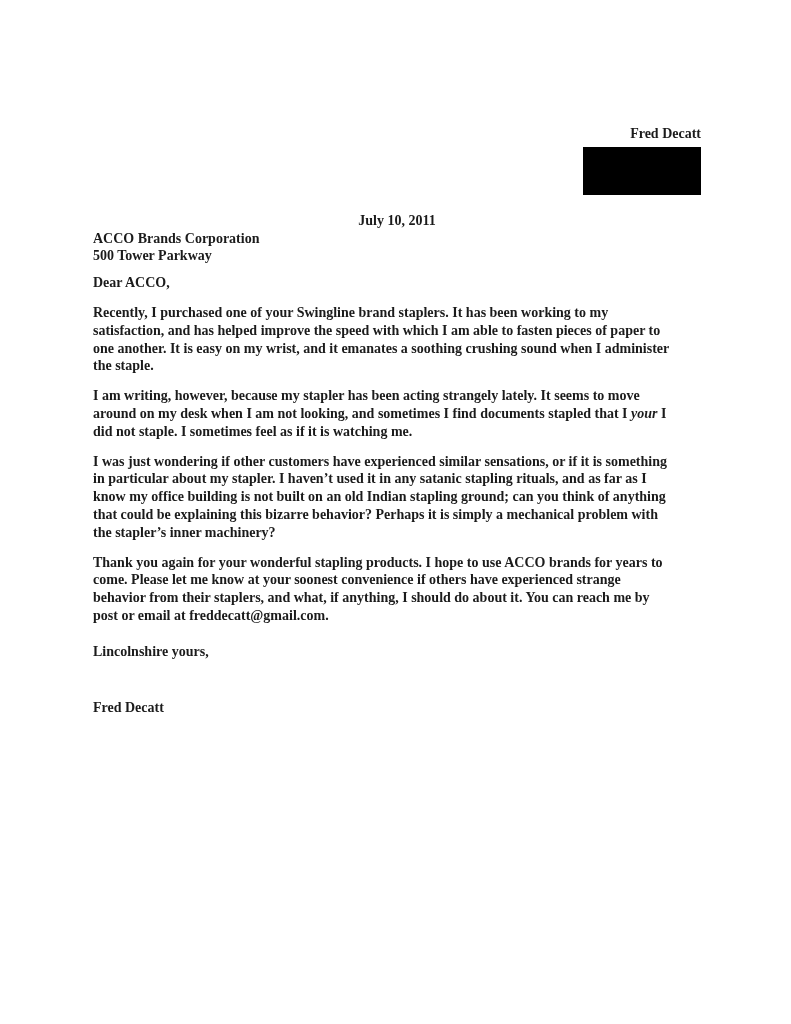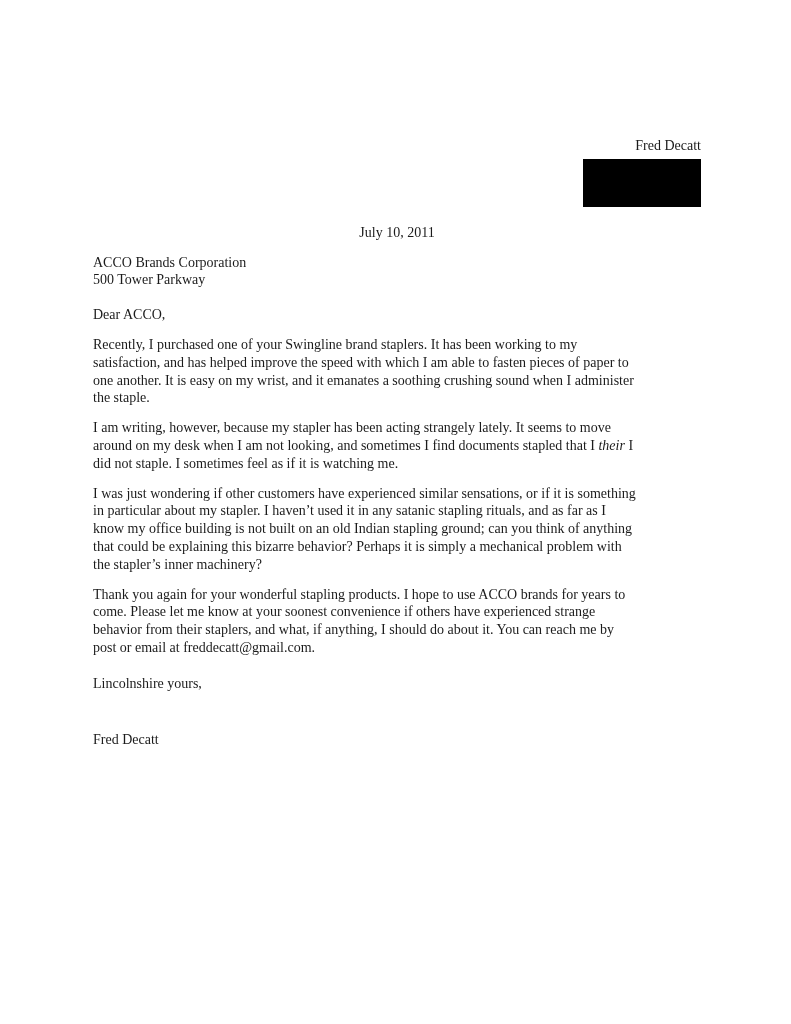--- a/index.html
+++ b/index.html
@@ -11,42 +11,43 @@
     background: #ffffff;
     font-family: "Liberation Serif", serif;
     font-size: 14px;
     line-height: 17.8px;
     color: #1b1b1b;
     overflow: hidden;
   }
   .content {
     position: absolute;
     left: 93px;
-    top: 12px;
+    top: 0;
     width: 608px;
+    font-weight: bold;
   }
   .sender-name {
     margin-top: 125px;
     text-align: right;
   }
   .redaction-box {
     width: 118px;
     height: 48px;
     background: #000000;
     margin: 4px 0 0 auto;
   }
   .date-line {
     margin-top: 17px;
     text-align: center;
   }
   .recipient {
-    margin-top: 12px;
+    margin-top: 0;
   }
   .salutation {
-    margin-top: 17px;
+    margin-top: 9px;
   }
   .para {
     margin-top: 12px;
     width: 640px;
     white-space: pre-line;
   }
   .para em { font-style: italic; }
   .closing {
     margin-top: 18px;
   }
@@ -72,21 +73,21 @@
     </div>
 
     <p class="salutation">Dear ACCO,</p>
 
     <p class="para">Recently, I purchased one of your Swingline brand staplers. It has been working to my
 satisfaction, and has helped improve the speed with which I am able to fasten pieces of paper to
 one another. It is easy on my wrist, and it emanates a soothing crushing sound when I administer
 the staple.</p>
 
     <p class="para"><span>I am writing, however, because my stapler has been acting strangely lately. It seems to move
-around on my desk when I am not looking, and sometimes I find documents stapled that I </span><em>their</em><span> I
+around on my desk when I am not looking, and sometimes I find documents stapled that I </span><em>your</em><span> I
 did not staple. I sometimes feel as if it is watching me.</span></p>
 
     <p class="para">I was just wondering if other customers have experienced similar sensations, or if it is something
 in particular about my stapler. I haven’t used it in any satanic stapling rituals, and as far as I
 know my office building is not built on an old Indian stapling ground; can you think of anything
 that could be explaining this bizarre behavior? Perhaps it is simply a mechanical problem with
 the stapler’s inner machinery?</p>
 
     <p class="para">Thank you again for your wonderful stapling products. I hope to use ACCO brands for years to
 come. Please let me know at your soonest convenience if others have experienced strange

